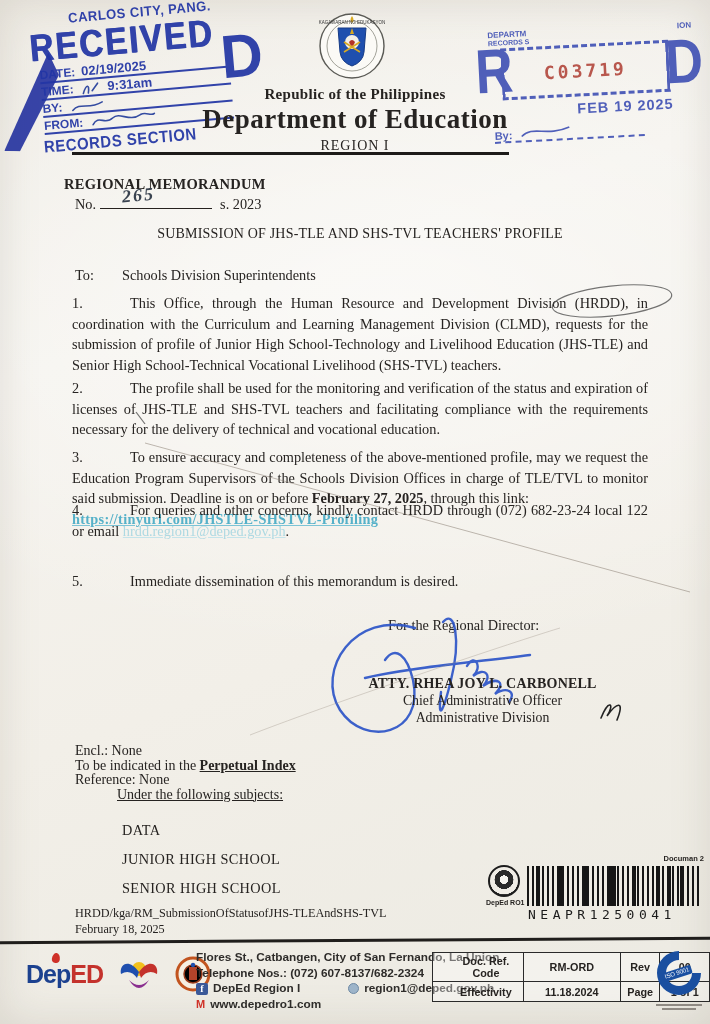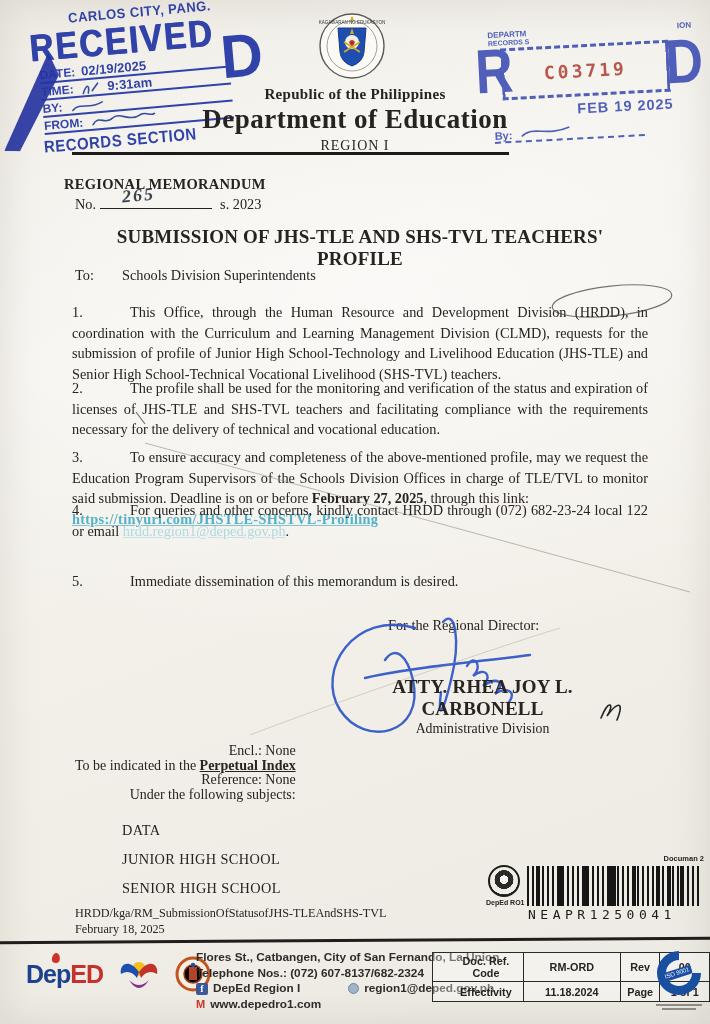--- a/index.html
+++ b/index.html
@@ -51,39 +51,39 @@
   .st2-date { font-size: 14.5px; font-weight: 700; letter-spacing: 1px; margin: 4px 0 0 108px; white-space: nowrap; }
   .st2-by { font-size: 11px; font-weight: 700; margin: 6px 0 0 24px; border-bottom: 2px dashed #2c3fae; width: 150px; }
 
   
   .bodytext { font-size: 14.3px; line-height: 20.5px; text-align: justify; width: 576px; left: 72px; }
   .memo-heading { left: 64px; top: 176px; font-size: 14.5px; font-weight: 700; letter-spacing: .3px; }
   .no-line { left: 75px; top: 194px; font-size: 14.3px; }
   .no-underline { display: inline-block; width: 112px; border-bottom: 1.5px solid #26211e; height: 15px; margin: 0 8px 0 4px; position: relative; }
   .no-hand { position: absolute; left: 22px; top: -9px; font-size: 18px; font-style: italic; color: #3a4350;
     transform: rotate(-5deg); font-weight: 600; letter-spacing: 2px; }
-  .memo-title { left: 72px; top: 226px; width: 576px; text-align: center; font-size: 19px; font-weight: 700; letter-spacing: .2px; }
+  .memo-title { left: 72px; top: 226px; width: 576px; text-align: center; font-size: 14px; font-weight: 400; letter-spacing: .2px; }
   .to-line { left: 75px; top: 267px; font-size: 14.3px; }
   .to-label { display: inline-block; width: 47px; }
   .pnum { display: inline-block; width: 58px; }
   .boldtext { font-weight: 700; }
   .doclink { color: #55b1c9; font-weight: 700; text-decoration: underline; text-decoration-color: #7cc4d6; letter-spacing: .3px; }
   .faintlink { color: #aed9e2; text-decoration: underline; text-decoration-color: #c4e4ea; }
 
   
   .for-line { left: 388px; top: 617px; font-size: 14.3px; }
   .sig-name-block { left: 330px; top: 676px; width: 305px; text-align: center; }
-  .sig-name { font-size: 19px; font-weight: 700; letter-spacing: .2px; }
+  .sig-name { font-size: 14px; font-weight: 700; letter-spacing: .2px; }
   .sig-title { font-size: 13.8px; margin-top: 1px; }
 
   
-  .closing { left: 75px; top: 744px; font-size: 14px; line-height: 14.5px; text-align: right; }
+  .closing { left: 75px; top: 744px; font-size: 14px; line-height: 14.5px; }
   .closing div { margin-bottom: 0; }
   .underlined { text-decoration: underline; font-weight: 600; }
-  .under-subjects { margin-left: 42px; }
+  .under-subjects { margin-left: 42px; text-decoration: underline; }
   .subject { position: absolute; left: 122px; font-size: 14.3px; letter-spacing: .4px; }
 
   
   .file-line { left: 75px; top: 905px; font-size: 12.2px; line-height: 16px; }
 
   
   .barcode-block { left: 486px; top: 854px; width: 218px; }
   .bc-doc { text-align: right; font-family: "Liberation Sans", sans-serif; font-size: 7.5px; font-weight: 800; margin-bottom: 2px; }
   .bc-row { display: flex; align-items: flex-end; gap: 5px; }
   .bc-sealwrap { width: 36px; text-align: center; }
@@ -199,21 +199,21 @@
 
   <div class="abs memo-heading">REGIONAL MEMORANDUM</div>
   <div class="abs no-line">
     <span>No.</span><span class="no-underline"><span class="no-hand">265</span></span><span>s. 2023</span>
   </div>
   <div class="abs memo-title">SUBMISSION OF JHS-TLE AND SHS-TVL TEACHERS' PROFILE</div>
   <div class="abs to-line">
     <span class="to-label">To:</span><span>Schools Division Superintendents</span>
   </div>
 
-  <div class="abs bodytext" style="top:302px;">
+  <div class="abs bodytext" style="top:293px;">
     <span class="pnum">1.</span><span>This Office, through the Human Resource and Development Division (HRDD), in coordination with the Curriculum and Learning Management Division (CLMD), requests for the submission of profile of Junior High School-Technology and Livelihood Education (JHS-TLE) and Senior High School-Technical Vocational Livelihood (SHS-TVL) teachers.</span>
   </div>
   <div class="abs bodytext" style="top:378px;">
     <span class="pnum">2.</span><span>The profile shall be used for the monitoring and verification of the status and expiration of licenses of JHS-TLE and SHS-TVL teachers and facilitating compliance with the requirements necessary for the delivery of technical and vocational education.</span>
   </div>
   <div class="abs bodytext" style="top:447px;">
     <span class="pnum">3.</span><span>To ensure accuracy and completeness of the above-mentioned profile, may we request the Education Program Supervisors of the Schools Division Offices in charge of TLE/TVL to monitor said submission. Deadline is on or before </span><span class="boldtext">February 27, 2025</span><span>, through this link:</span>
     <div class="doclink">https://tinyurl.com/JHSTLE-SHSTVL-Profiling</div>
   </div>
   <div class="abs bodytext" style="top:500px;">
@@ -230,20 +230,21 @@
       <path d="M148,22 C160,8 166,40 156,80 C150,105 142,128 146,92"></path>
       <path d="M70,78 C110,68 180,62 235,55"></path>
       <path d="M172,66 c8,-14 16,2 6,10 c12,-10 20,0 10,10 c14,-10 24,-4 12,8 c12,-8 22,-2 14,8"></path>
     </g>
   </svg>
   <svg class="abs" style="left:595px; top:690px;" width="36" height="36">
     <path d="M6,28 C14,8 20,14 12,26 C22,12 30,10 22,30" stroke="#222" fill="none" stroke-width="1.6" stroke-linecap="round"></path>
   </svg>
   <div class="abs sig-name-block">
     <div class="sig-name">ATTY. RHEA JOY L. CARBONELL</div>
+    <div class="sig-title">Chief Administrative Officer</div>
     <div class="sig-title">Administrative Division</div>
   </div>
 
   <div class="abs closing">
     <div>Encl.: None</div>
     <div><span>To be indicated in the </span><span class="underlined">Perpetual Index</span></div>
     <div>Reference: None</div>
     <div class="under-subjects">Under the following subjects:</div>
   </div>
   <div class="abs subject" style="top:822px;">DATA</div>

